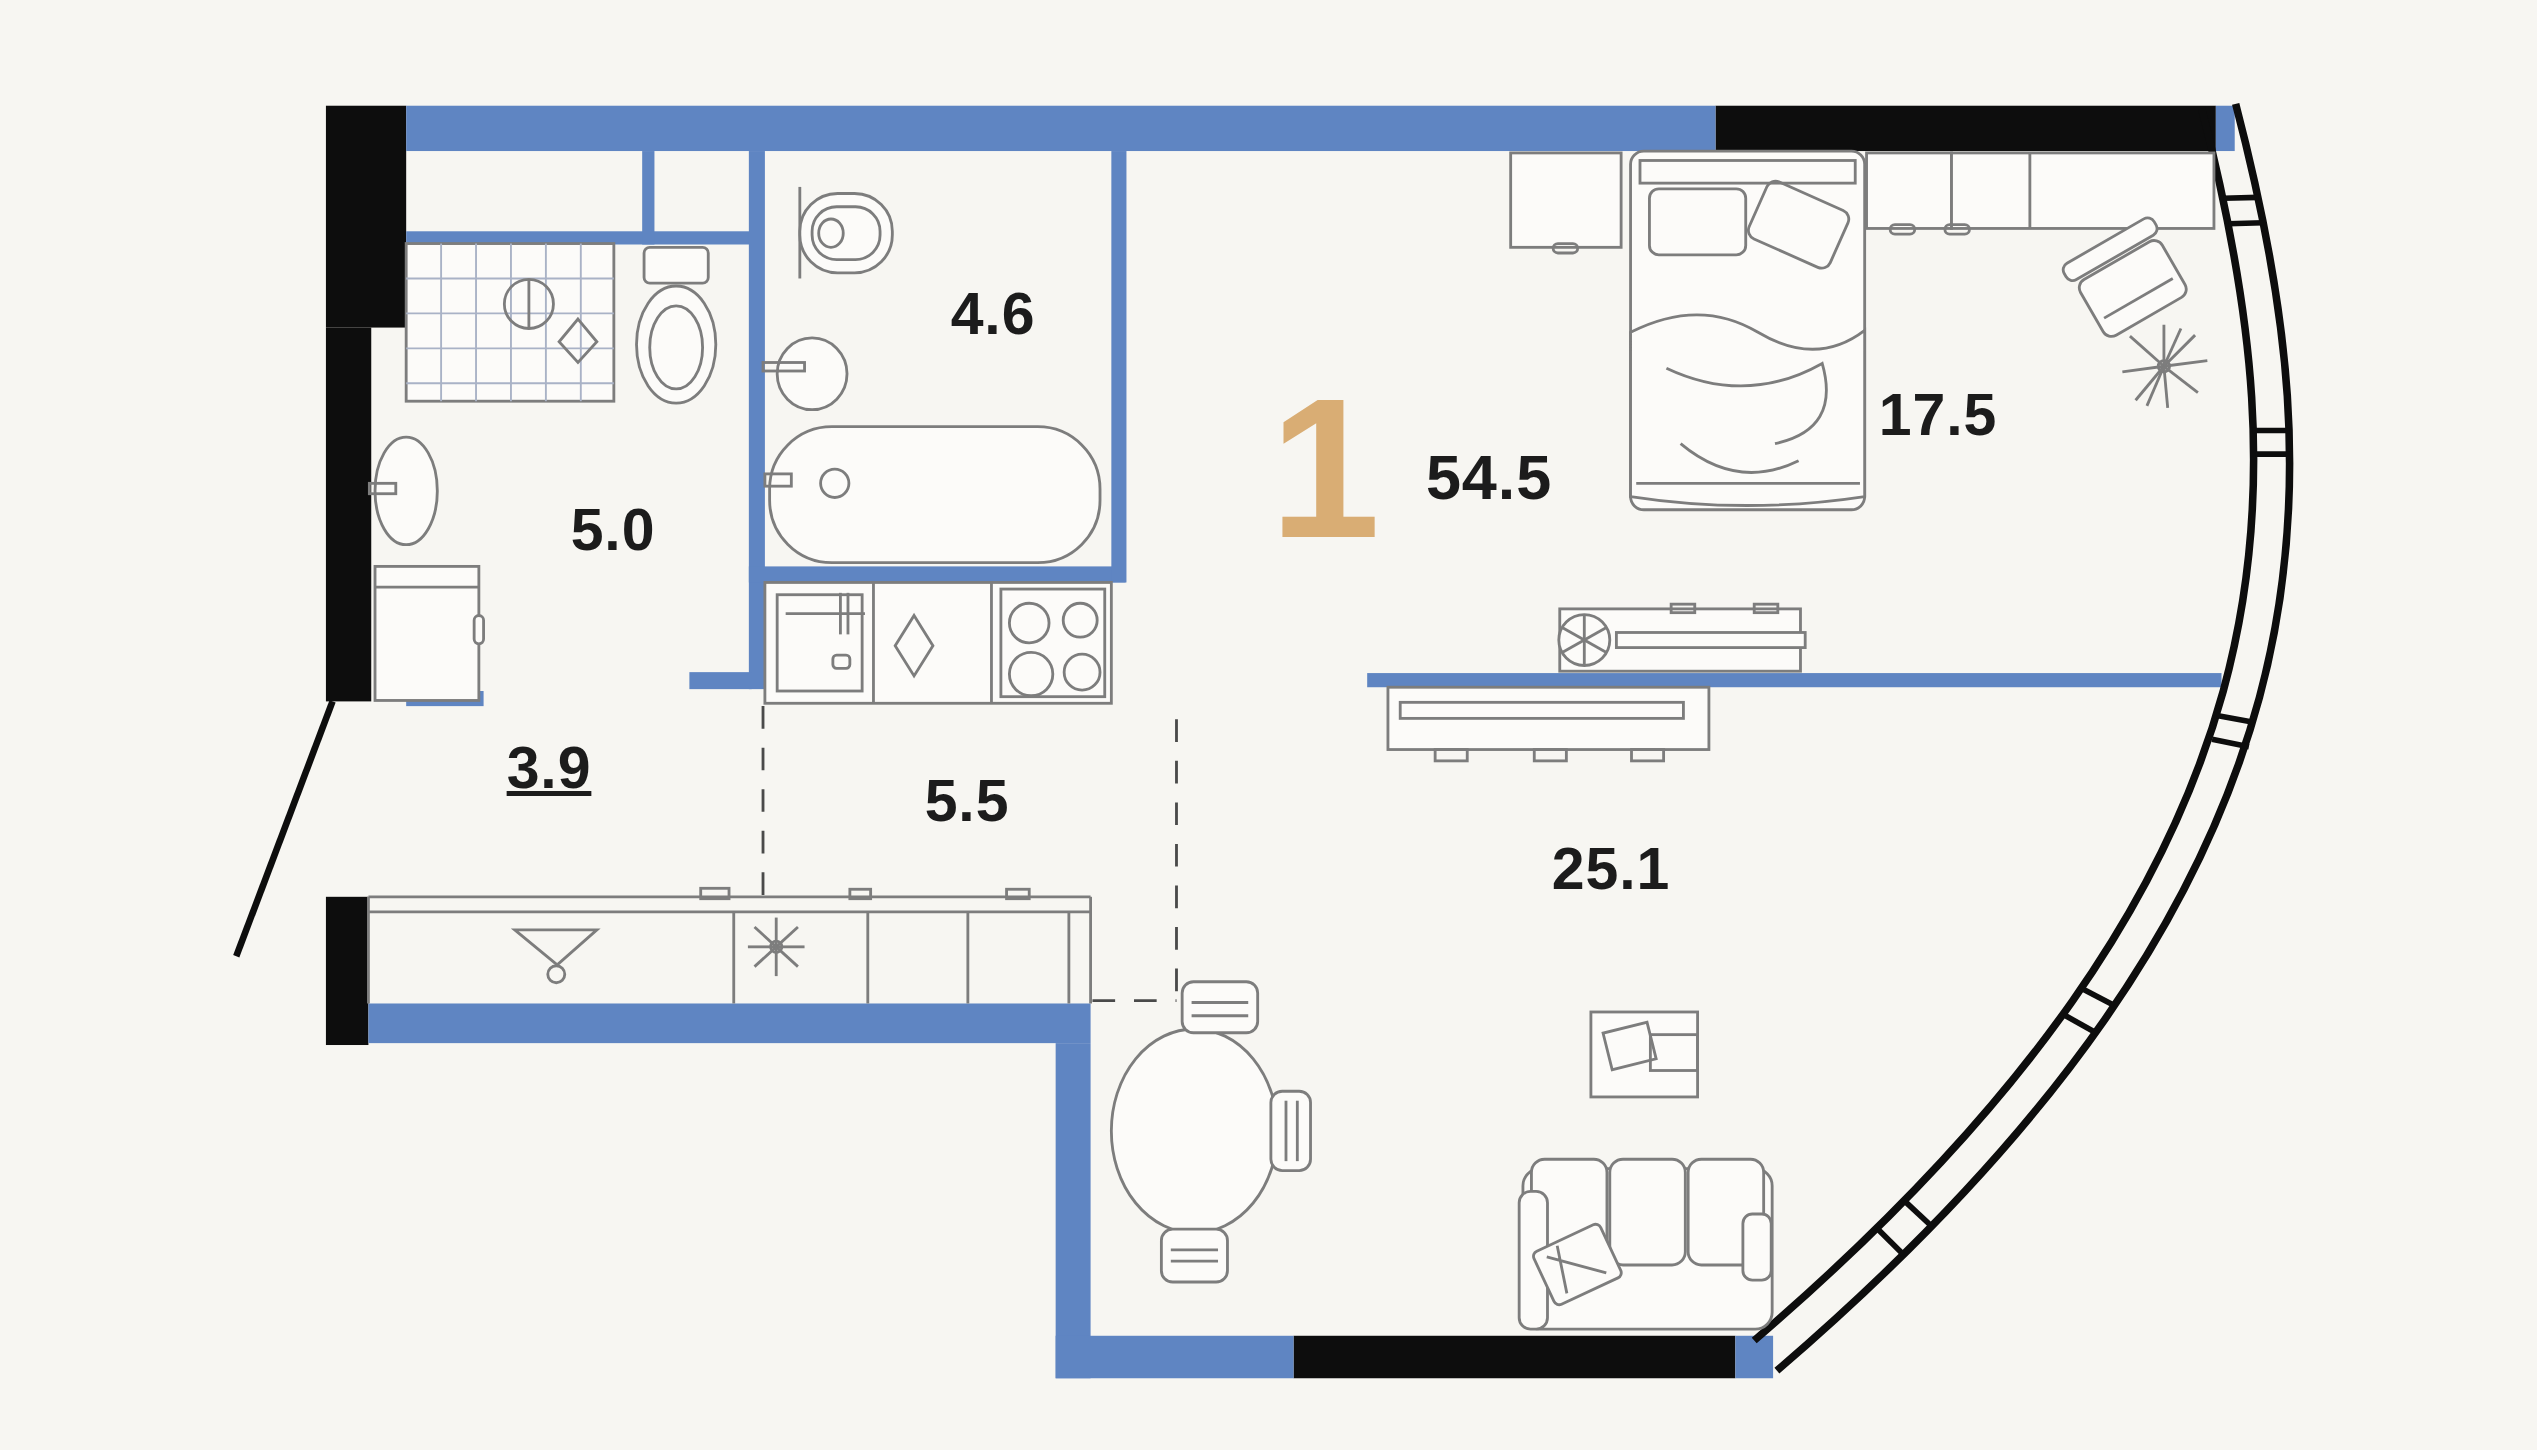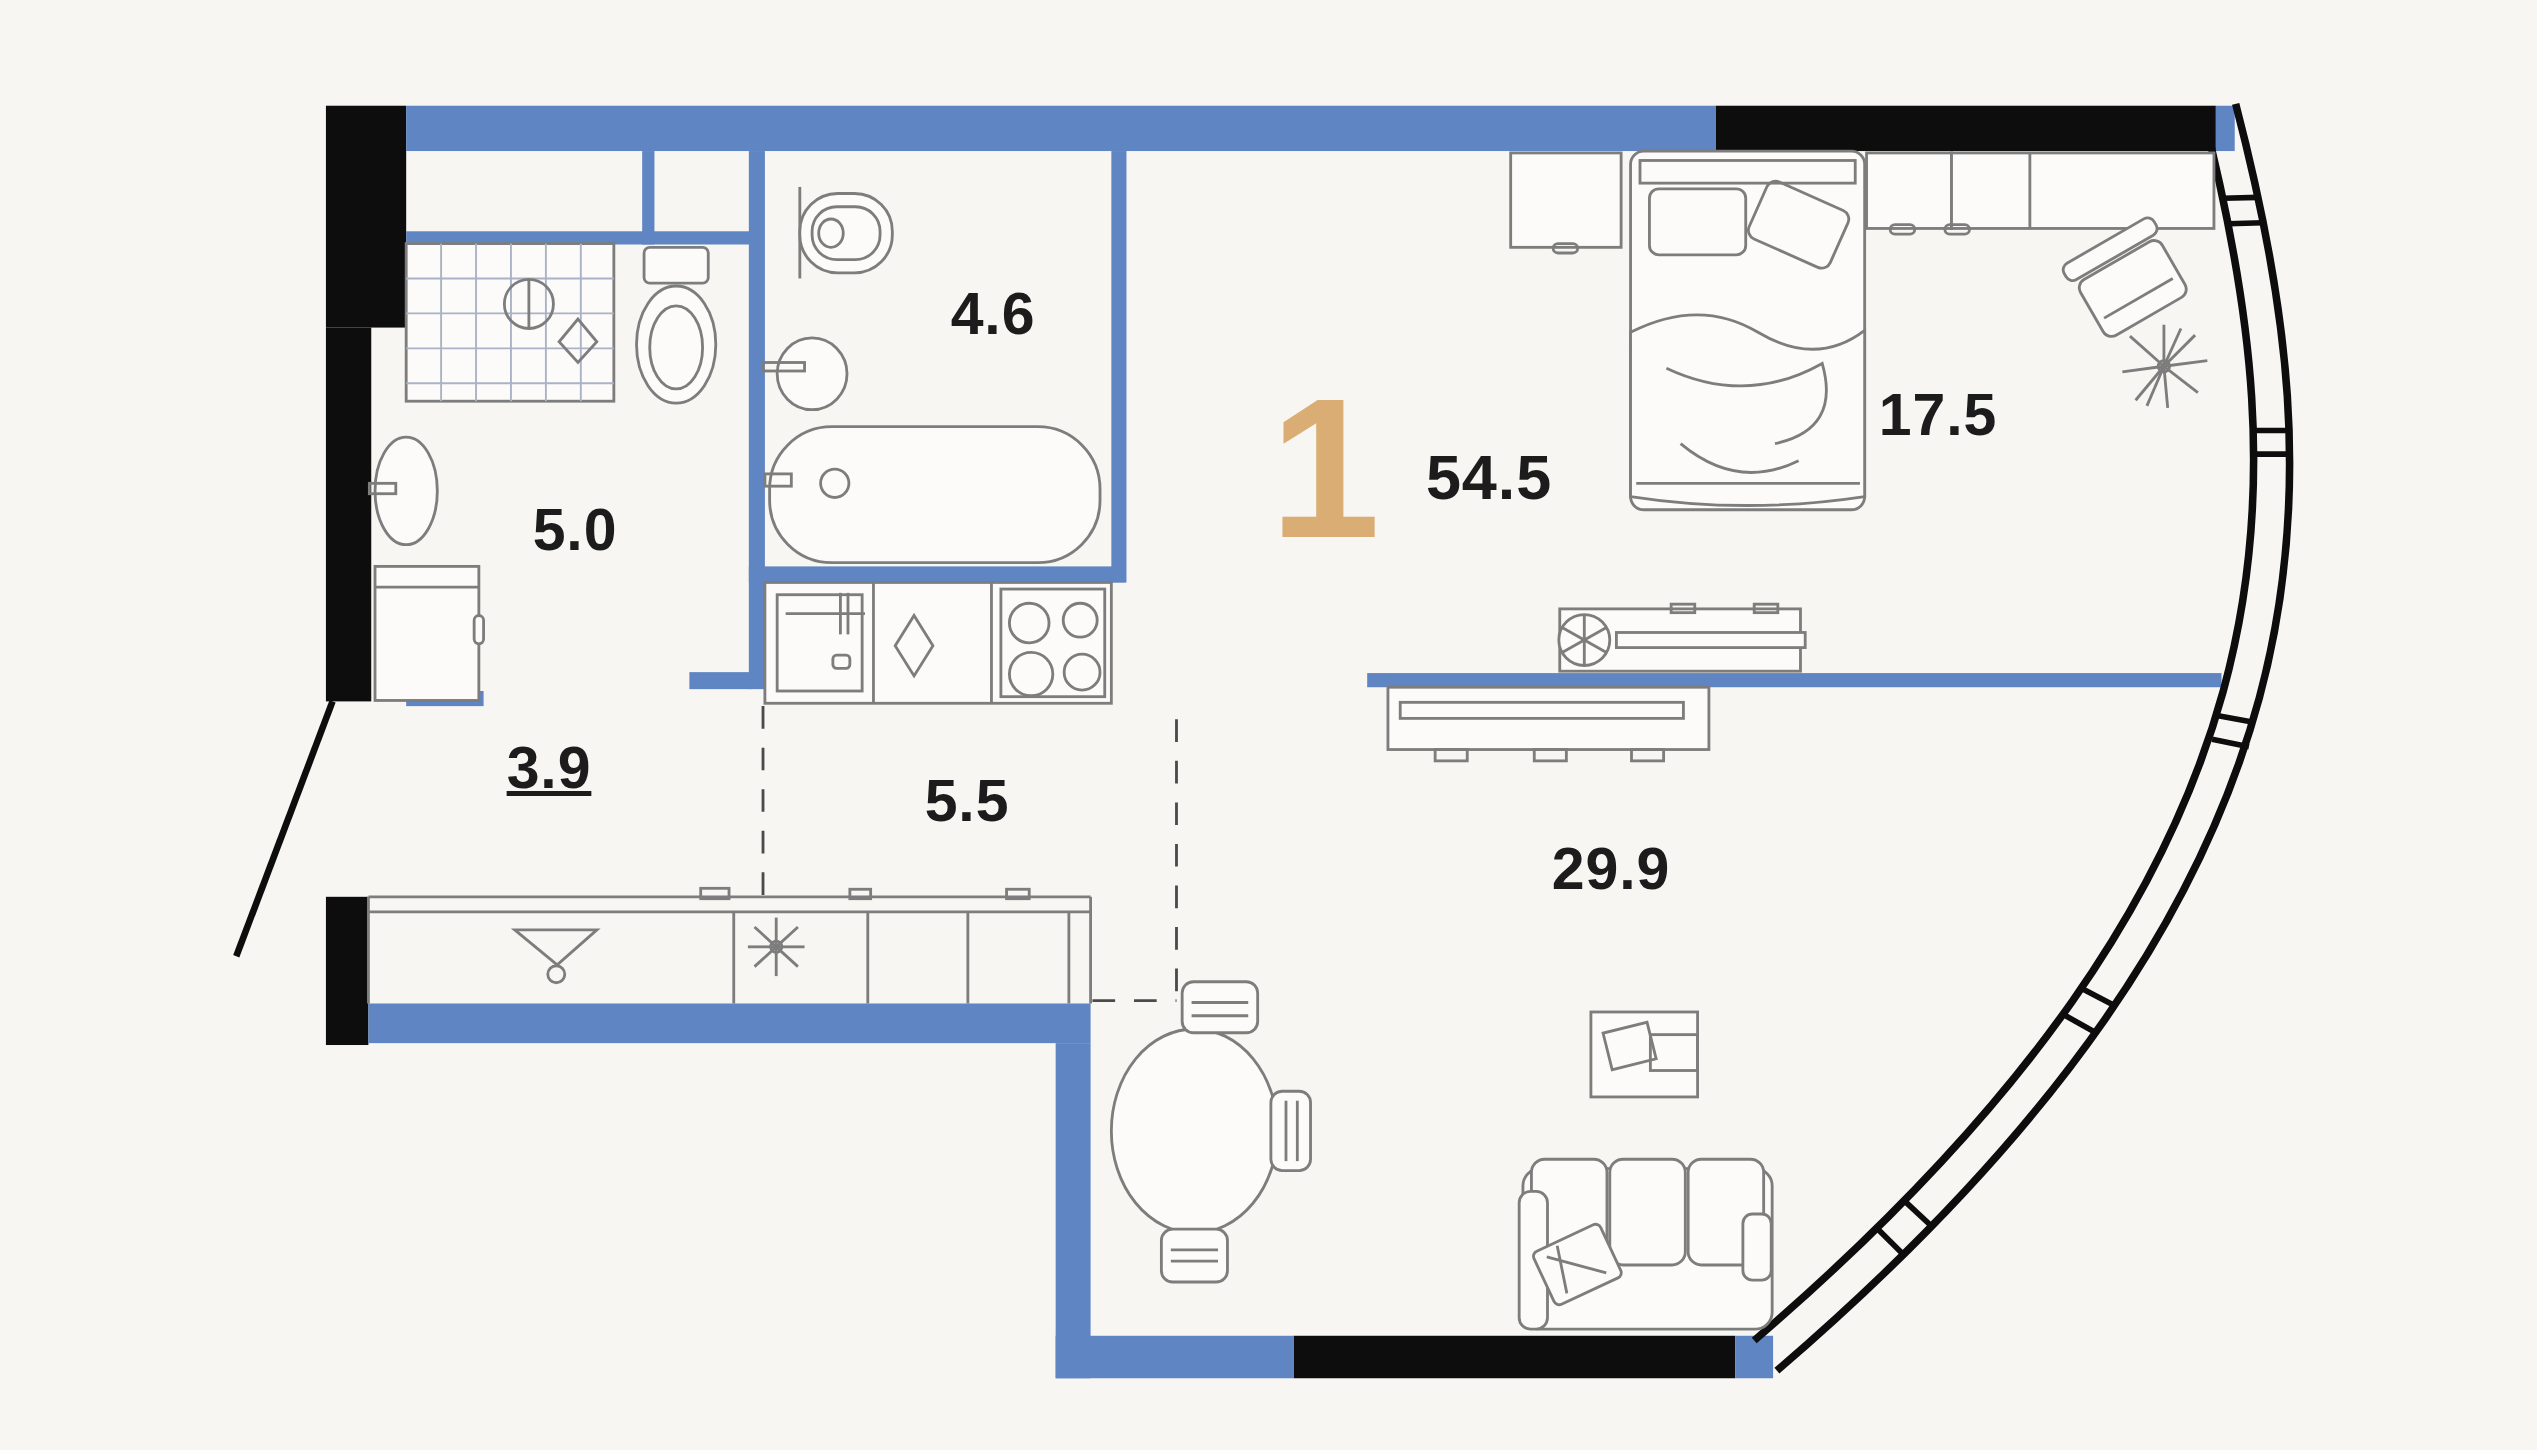--- a/index.html
+++ b/index.html
@@ -283,20 +283,20 @@
       <path class="ln" d="M1645,1318 L1695,1360 M1660,1312 L1648,1362"></path>
     </g>
   </g>
 
 </svg>
 
   <div class="unit-label" style="left:1325px;top:469px;">1</div>
   <div class="total-label" style="left:1489px;top:477px;">54.5</div>
 
   <div class="area-label" style="left:993px;top:314px;">4.6</div>
-  <div class="area-label" style="left:575px;top:530px;">5.0</div>
+  <div class="area-label" style="left:613px;top:530px;">5.0</div>
   <div class="area-label" style="left:549px;top:768px;text-decoration:underline;">3.9</div>
   <div class="area-label" style="left:967px;top:801px;">5.5</div>
   <div class="area-label" style="left:1938px;top:415px;">17.5</div>
-  <div class="area-label" style="left:1611px;top:869px;">29.9</div>
+  <div class="area-label" style="left:1611px;top:869px;">25.1</div>
 
 </div>
 
 
 </body></html>

